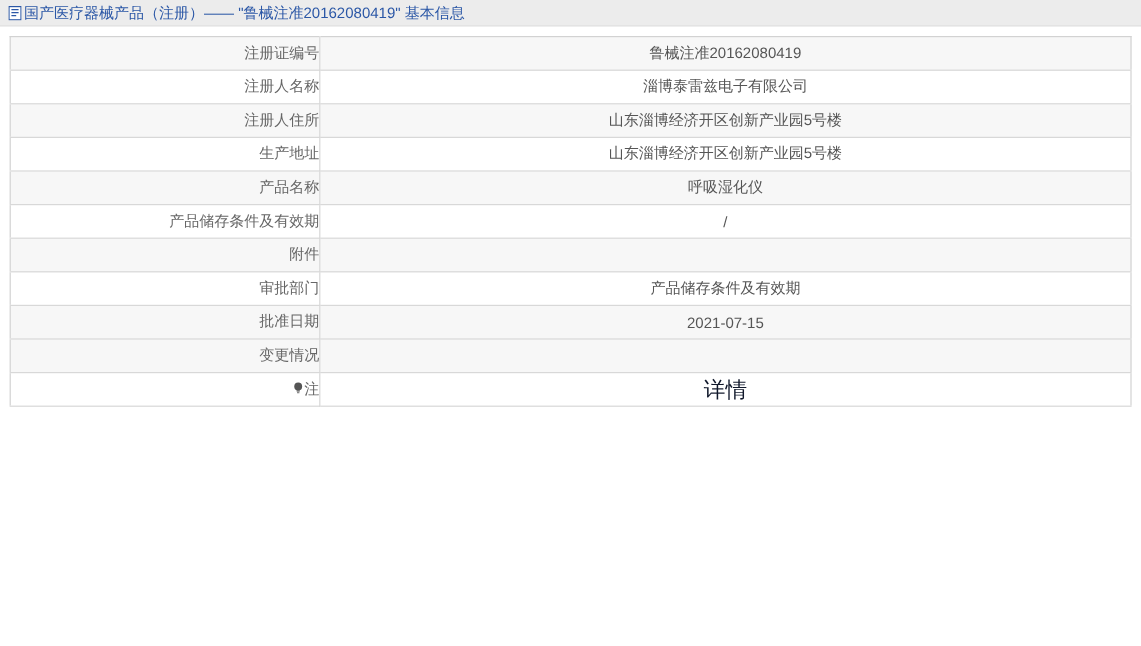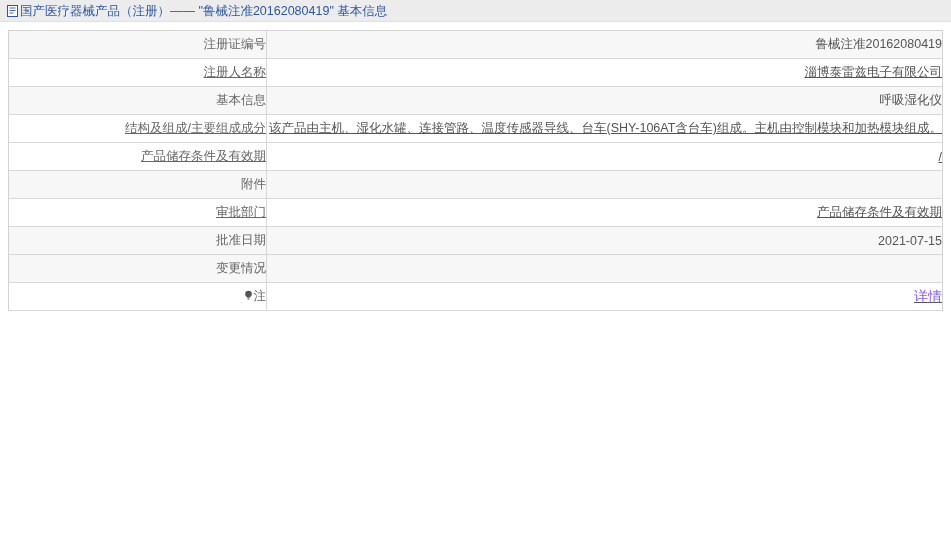--- a/index.html
+++ b/index.html
@@ -69,30 +69,30 @@
     padding-right: 8px;
     color: #666666;
     font-size: 12.5px;
     border-right: 1px solid #d8d8d8;
     white-space: nowrap;
   }
   td.value-cell {
     padding-left: 9px;
     color: #555555;
     font-size: 12.5px;
-    text-align: right;
+    text-align: center;
   }
   tr.row-odd td { background: #f7f7f7; }
-  tr.row-even td { background: #ffffff; text-decoration: underline; }
+  tr.row-even td { background: #ffffff; }
 
   .detail-link {
-    color: #8b5cf6;
+    color: #0f172a;
     text-decoration: none;
     cursor: pointer;
-    font-size: 14px;
+    font-size: 18px;
   }
 
   .note-icon {
     width: 9px;
     height: 11px;
     display: inline-block;
     vertical-align: -1px;
     margin-right: 1px;
   }
   .label-inline {
@@ -118,26 +118,30 @@
 
       <tr class="row-odd">
         <td class="label-cell">注册证编号</td>
         <td class="value-cell">鲁械注准20162080419</td>
       </tr>
       <tr class="row-even">
         <td class="label-cell">注册人名称</td>
         <td class="value-cell">淄博泰雷兹电子有限公司</td>
       </tr>
       <tr class="row-odd">
-        <td class="label-cell">基本信息</td>
-        <td class="value-cell">呼吸湿化仪</td>
+        <td class="label-cell">注册人住所</td>
+        <td class="value-cell">山东淄博经济开区创新产业园5号楼</td>
       </tr>
       <tr class="row-even">
-        <td class="label-cell">结构及组成/主要组成成分</td>
-        <td class="value-cell">该产品由主机、湿化水罐、连接管路、温度传感器导线、台车(SHY-106AT含台车)组成。主机由控制模块和加热模块组成。</td>
+        <td class="label-cell">生产地址</td>
+        <td class="value-cell">山东淄博经济开区创新产业园5号楼</td>
+      </tr>
+      <tr class="row-odd">
+        <td class="label-cell">产品名称</td>
+        <td class="value-cell">呼吸湿化仪</td>
       </tr>
       <tr class="row-even">
         <td class="label-cell">产品储存条件及有效期</td>
         <td class="value-cell">/</td>
       </tr>
       <tr class="row-odd">
         <td class="label-cell">附件</td>
         <td class="value-cell"></td>
       </tr>
       <tr class="row-even">

